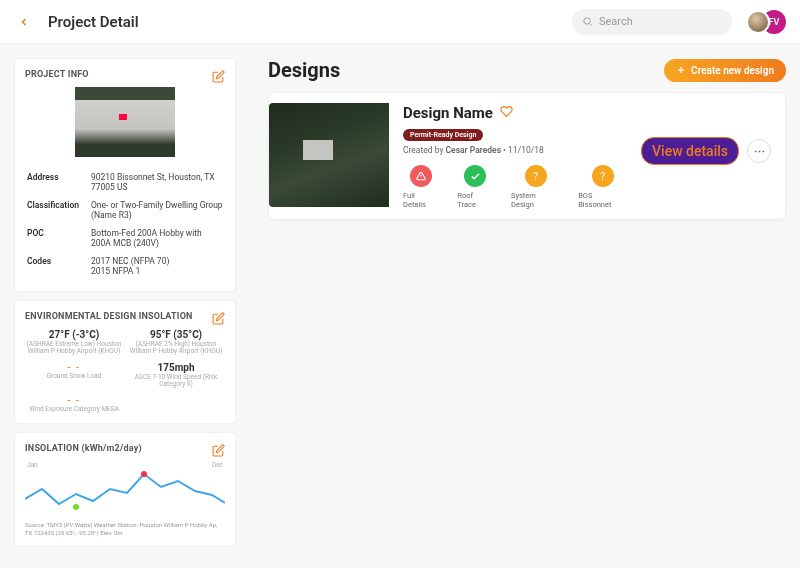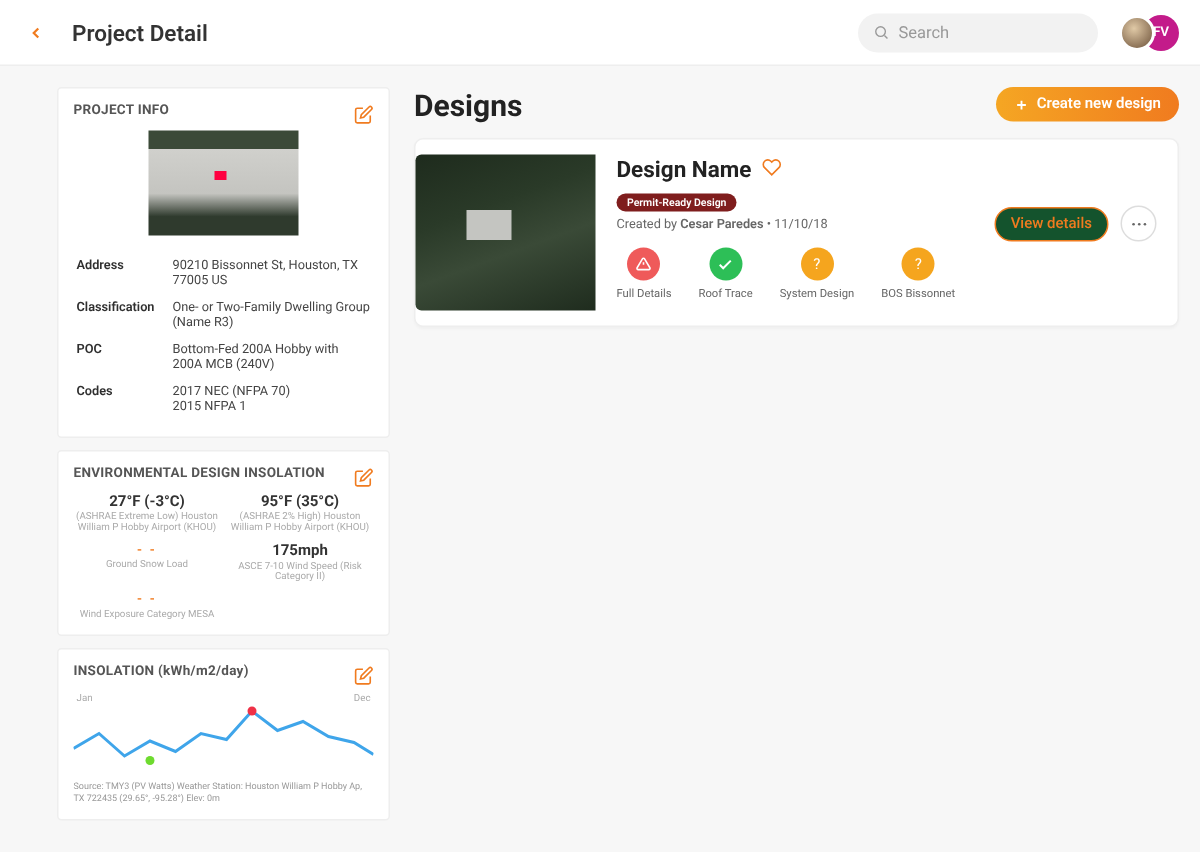--- a/index.html
+++ b/index.html
@@ -32,21 +32,21 @@
     width: 24px; height: 24px; border-radius: 50%;
     background: radial-gradient(circle at 40% 35%, #e0c9a6 0%, #6b5038 100%);
     border: 2px solid #fff; z-index: 1;
   }
   .avatar2 {
     width: 24px; height: 24px; border-radius: 50%; background: #c31b8a;
     color: #fff; font-size: 9px; font-weight: 600; display: flex; align-items: center;
     justify-content: center; margin-left: -8px;
   }
 
-  .main { display: flex; padding: 14px; gap: 16px; margin-left: 24px; }
+  .main { display: flex; padding: 14px; gap: 32px; }
   .left { width: 222px; display: flex; flex-direction: column; gap: 8px; }
   .card {
     background: #fff; border: 1px solid #eee; border-radius: 3px; padding: 10px;
     position: relative;
   }
   .card-title { font-size: 9px; font-weight: 700; color: #555; letter-spacing: 0.2px; }
   .edit-icon {
     position: absolute; top: 8px; right: 8px; width: 18px; height: 18px;
     display: flex; align-items: center; justify-content: center; color: #f07b1f;
     cursor: pointer;
@@ -70,21 +70,21 @@
   .env-lab { font-size: 6.5px; color: #aaa; line-height: 1.15; margin-top: 1px; }
   .env-dash { font-size: 9px; color: #f07b1f; font-weight: 600; letter-spacing: 1.5px; }
 
   .insolation-chart { position: relative; height: 58px; margin-top: 6px; }
   .insolation-chart svg { width: 100%; height: 100%; }
   .chart-jan { position: absolute; top: 2px; left: 2px; font-size: 6.5px; color: #aaa; }
   .chart-dec { position: absolute; top: 2px; right: 2px; font-size: 6.5px; color: #aaa; }
   .chart-src { font-size: 6px; color: #999; margin-top: 4px; line-height: 1.2; }
 
   .right { flex: 1; }
-  .right-head { display: flex; align-items: flex-start; justify-content: space-between; margin-bottom: 10px; }
+  .right-head { display: flex; align-items: center; justify-content: space-between; margin-bottom: 10px; }
   .designs-title { font-size: 20px; font-weight: 700; color: #222; }
   .create-btn {
     display: flex; align-items: center; gap: 5px;
     background: linear-gradient(90deg, #f5a623, #f07b1f);
     color: #fff; font-size: 10px; font-weight: 600;
     padding: 6px 12px; border-radius: 14px; cursor: pointer;
   }
 
   .design-card {
     background: #fff; border: 1px solid #eee; border-radius: 6px;
@@ -112,22 +112,22 @@
   .created b { font-weight: 600; }
   .status-row { display: flex; gap: 18px; margin-top: 10px; }
   .status-col { display: flex; flex-direction: column; align-items: center; font-size: 7.5px; color: #666; gap: 4px; cursor: pointer; }
   .status-dot { width: 22px; height: 22px; border-radius: 50%; display: flex; align-items: center; justify-content: center; color: #fff; font-size: 10px; }
   .dot-red { background: #ef5a5a; }
   .dot-green { background: #2dbf57; }
   .dot-orange { background: #f5a51e; }
 
   .design-actions { display: flex; align-items: center; gap: 8px; margin-top: 34px; flex-shrink:0; }
   .view-btn {
-    border: 1px solid #f07b1f; color: #f07b1f; background: #14532d;
-    font-size: 10px; font-weight: 500; padding: 5px 10px; border-radius: 13px;
+    border: 1px solid #f07b1f; color: #f07b1f; background: #4c1d95;
+    font-size: 14px; font-weight: 500; padding: 5px 10px; border-radius: 13px;
     cursor: pointer;
   }
   .more-btn {
     width: 24px; height: 24px; border-radius: 50%; border: 1px solid #ddd;
     display: flex; align-items: center; justify-content: center; color: #666;
     cursor: pointer; background: #fff;
   }
 </style>
 </head>
 <body>

